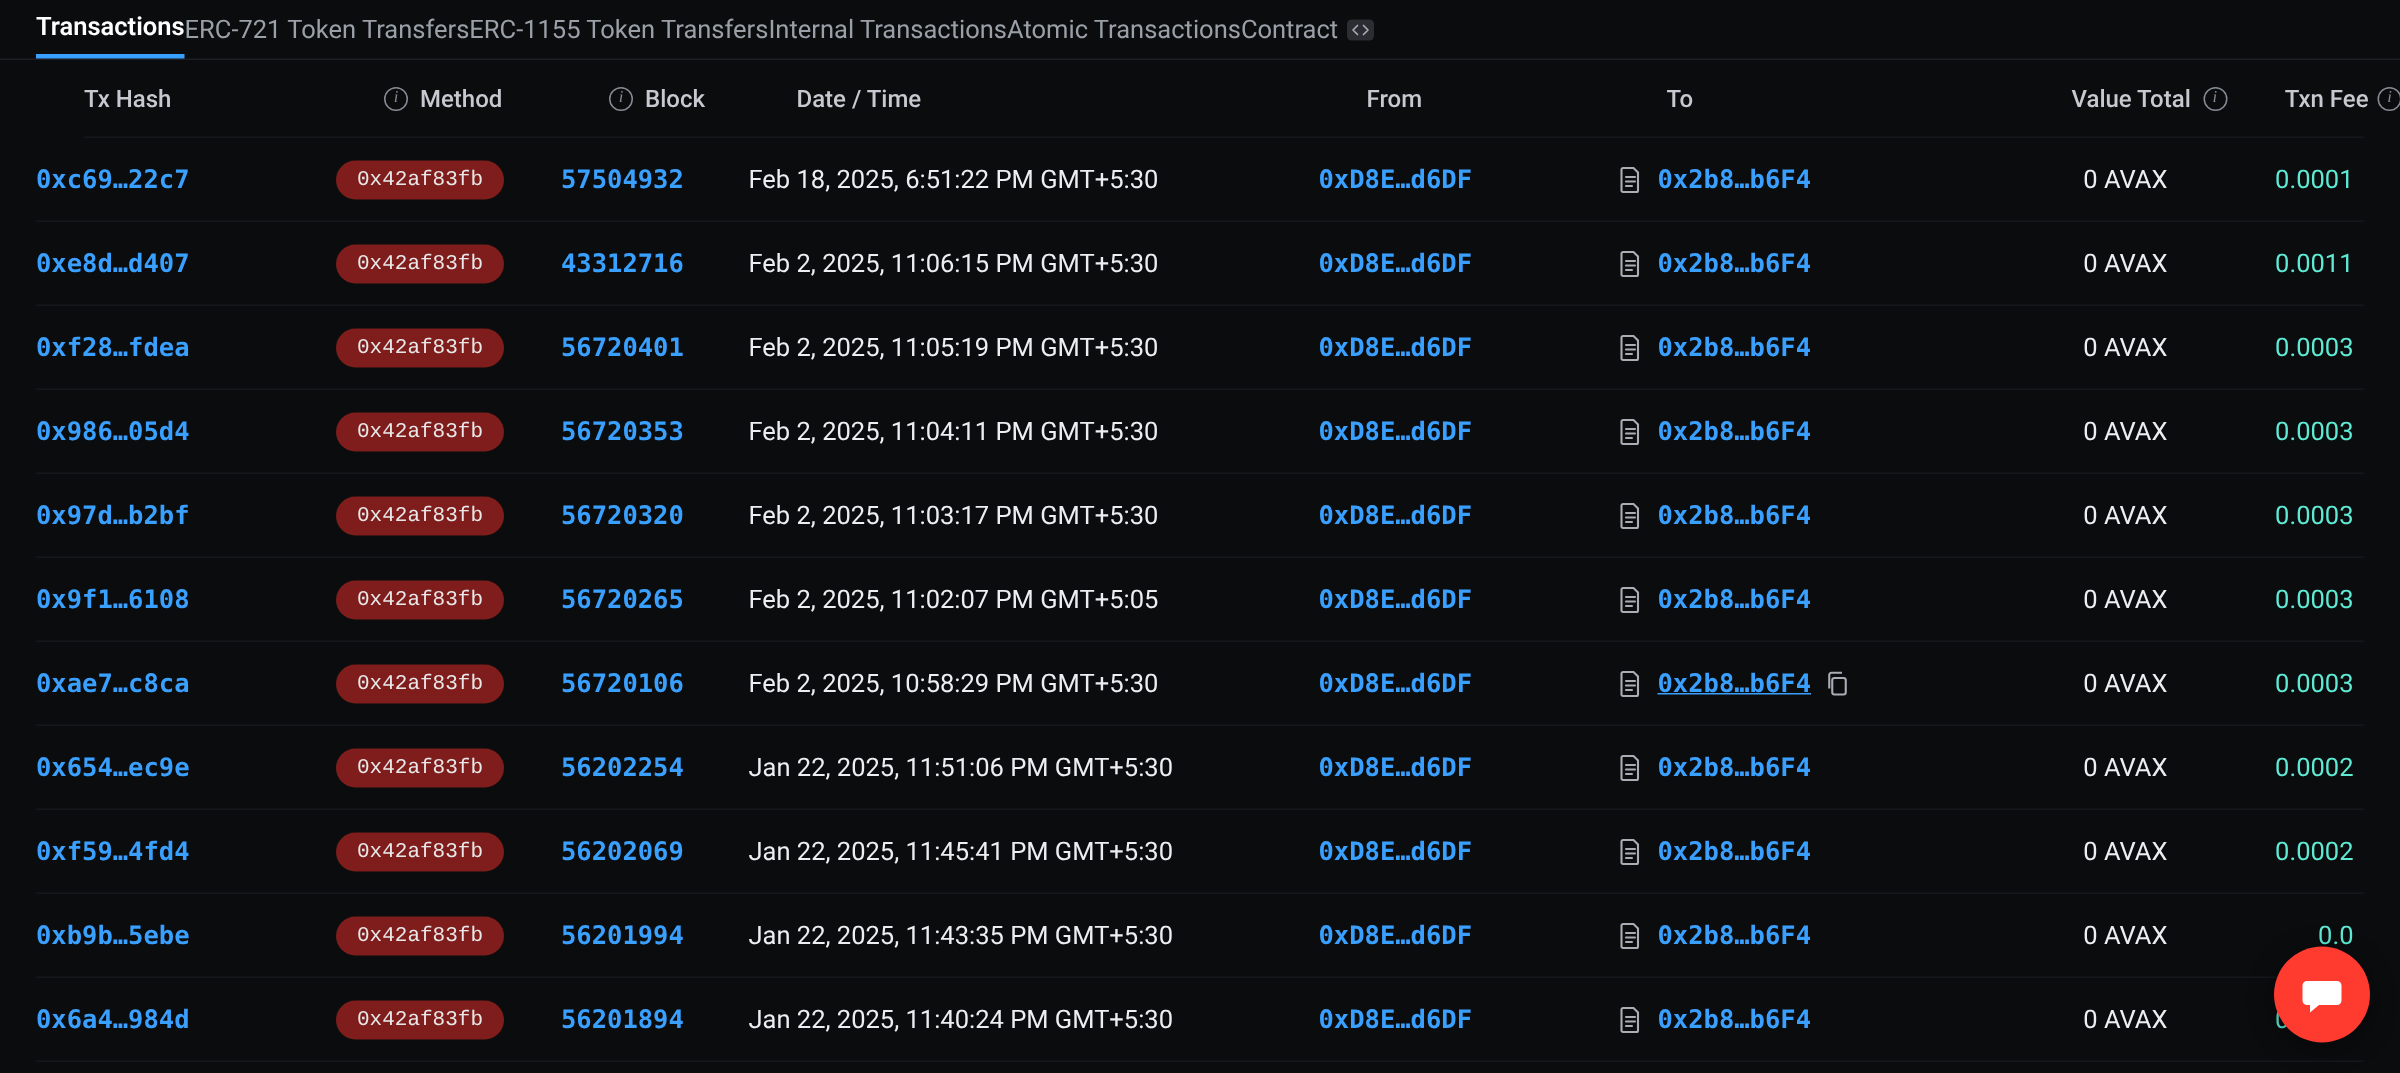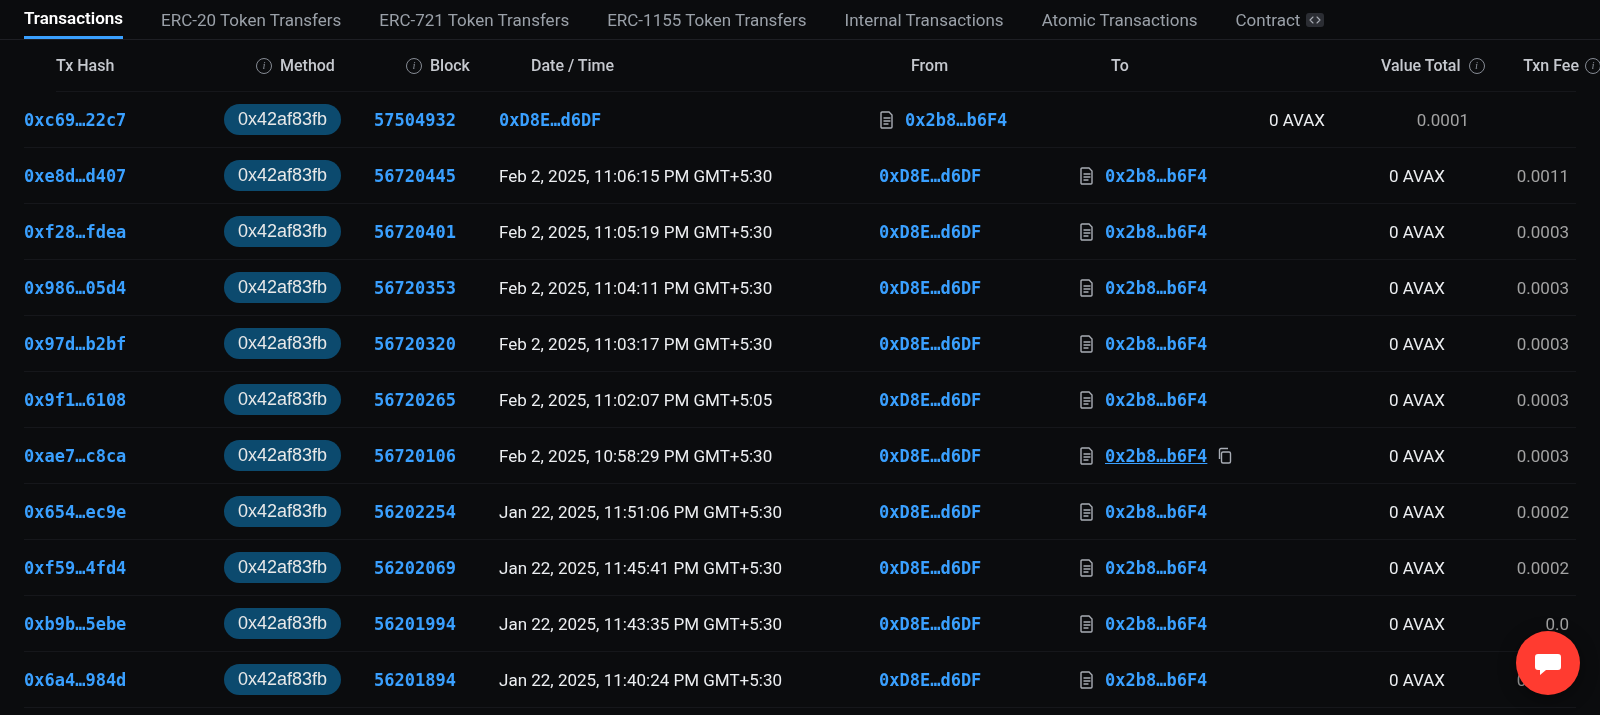--- a/index.html
+++ b/index.html
@@ -7,21 +7,20 @@
     width: 1600px;
     height: 715px;
     background: #0b0c0e;
     font-family: -apple-system, BlinkMacSystemFont, "Segoe UI", Roboto, sans-serif;
     color: #e8e8e8;
     overflow: hidden;
   }
   .tabs {
     display: flex;
     align-items: center;
-    gap: 38px;
     padding: 8px 24px 0 24px;
     border-bottom: 1px solid #1e1f24;
     height: 40px;
     font-size: 17px;
   }
   .tab {
     color: #9aa0a8;
     cursor: pointer;
     padding-bottom: 8px;
     display: flex;
@@ -82,41 +81,41 @@
     color: #3aa0ff;
     font-family: ui-monospace, "SF Mono", Menlo, Consolas, monospace;
     font-size: 17px;
     font-weight: 600;
     cursor: pointer;
   }
   .to-link.hovered { text-decoration: underline; }
 
   .method-pill {
     display: inline-block;
-    background: #0c4a6e;
+    background: #7f1d1d;
     color: #e8e8e8;
-    font-family: Liberation Sans, sans-serif;
-    font-size: 18px;
+    font-family: Liberation Mono, monospace;
+    font-size: 14px;
     padding: 5px 14px;
     border-radius: 16px;
     font-weight: 500;
   }
   .datetime {
     font-size: 17px;
     color: #eceef1;
   }
   .value-cell {
     font-size: 17px;
     color: #eceef1;
     text-align: right;
     padding-right: 24px;
   }
   .fee-cell {
     font-size: 17px;
-    color: #a3a3a3;
+    color: #5eead4;
     text-align: right;
   }
   .to-wrap {
     display: flex;
     align-items: center;
     gap: 10px;
   }
   .doc-icon svg { width: 16px; height: 18px; display:block; }
   .copy-icon svg { width: 16px; height: 18px; display:block; }
   .copy-icon { display: none; cursor: pointer; }
@@ -136,23 +135,20 @@
     box-shadow: 0 4px 18px rgba(0,0,0,0.4);
   }
   .chat-fab svg { width: 32px; height: 32px; }
 </style>
 </head>
 <body>
 
 <div class="tabs">
   <div class="tab active">
       <span>Transactions</span>
-    </div>
-  <div class="tab">
-      <span>ERC-20 Token Transfers</span>
     </div>
   <div class="tab">
       <span>ERC-721 Token Transfers</span>
     </div>
   <div class="tab">
       <span>ERC-1155 Token Transfers</span>
     </div>
   <div class="tab">
       <span>Internal Transactions</span>
     </div>
@@ -200,37 +196,38 @@
         <span>Txn Fee</span>
         <span class="info-icon">i</span>
       </div>
   </div>
 
   <div id="rows-container">
       <div class="data-row">
         <div><span class="hash-link">0xc69…22c7</span></div>
         <div><span class="method-pill">0x42af83fb</span></div>
         <div><span class="block-link">57504932</span></div>
+        <div><span class="datetime">Feb 18, 2025, 6:51:22 PM GMT+5:30</span></div>
         <div><span class="addr-link">0xD8E…d6DF</span></div>
         <div class="to-wrap">
           <span class="doc-icon">
             <svg viewBox="0 0 16 18" fill="none">
               <path d="M3 1 h7 l3 3 v12 a1 1 0 0 1 -1 1 h-9 a1 1 0 0 1 -1 -1 v-14 a1 1 0 0 1 1 -1 z" stroke="#a9adb5" stroke-width="1.4"></path>
               <path d="M5 7 h6 M5 10 h6 M5 13 h4" stroke="#a9adb5" stroke-width="1.4" stroke-linecap="round"></path>
             </svg>
           </span>
           <span class="to-link">0x2b8…b6F4</span>
         </div>
         <div class="value-cell">0 AVAX</div>
         <div class="fee-cell">0.0001</div>
       </div>
       <div class="data-row">
         <div><span class="hash-link">0xe8d…d407</span></div>
         <div><span class="method-pill">0x42af83fb</span></div>
-        <div><span class="block-link">56720445</span></div>
+        <div><span class="block-link">43312716</span></div>
         <div><span class="datetime">Feb 2, 2025, 11:06:15 PM GMT+5:30</span></div>
         <div><span class="addr-link">0xD8E…d6DF</span></div>
         <div class="to-wrap">
           <span class="doc-icon">
             <svg viewBox="0 0 16 18" fill="none">
               <path d="M3 1 h7 l3 3 v12 a1 1 0 0 1 -1 1 h-9 a1 1 0 0 1 -1 -1 v-14 a1 1 0 0 1 1 -1 z" stroke="#a9adb5" stroke-width="1.4"></path>
               <path d="M5 7 h6 M5 10 h6 M5 13 h4" stroke="#a9adb5" stroke-width="1.4" stroke-linecap="round"></path>
             </svg>
           </span>
           <span class="to-link">0x2b8…b6F4</span>

